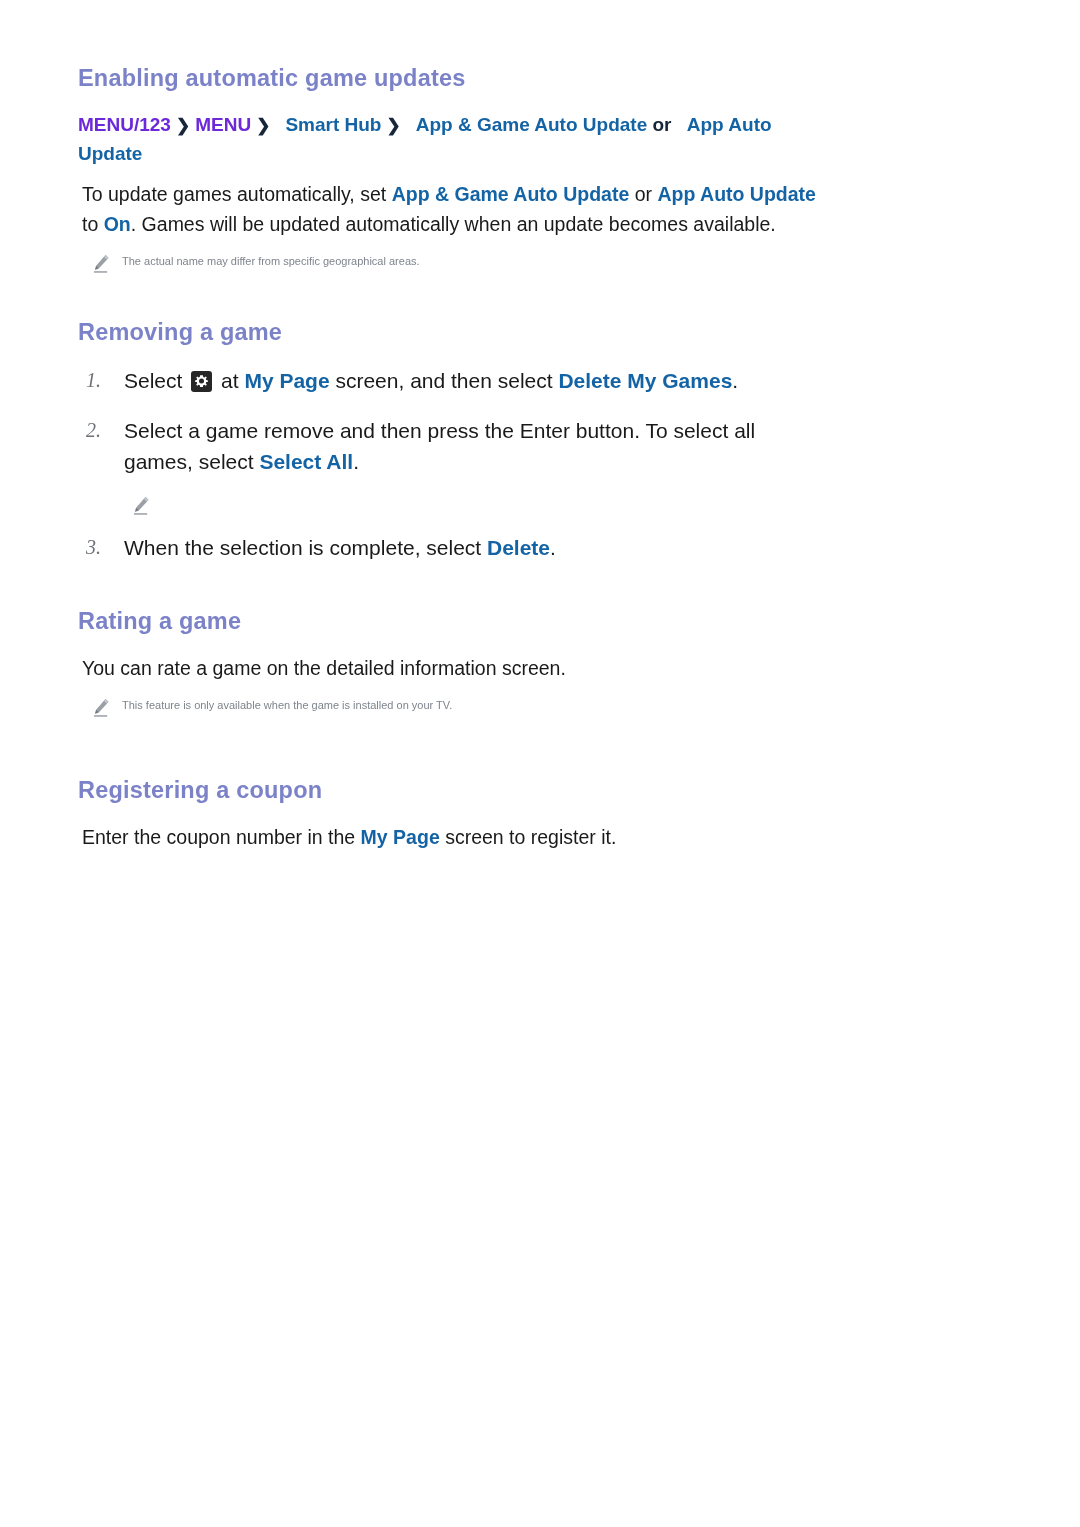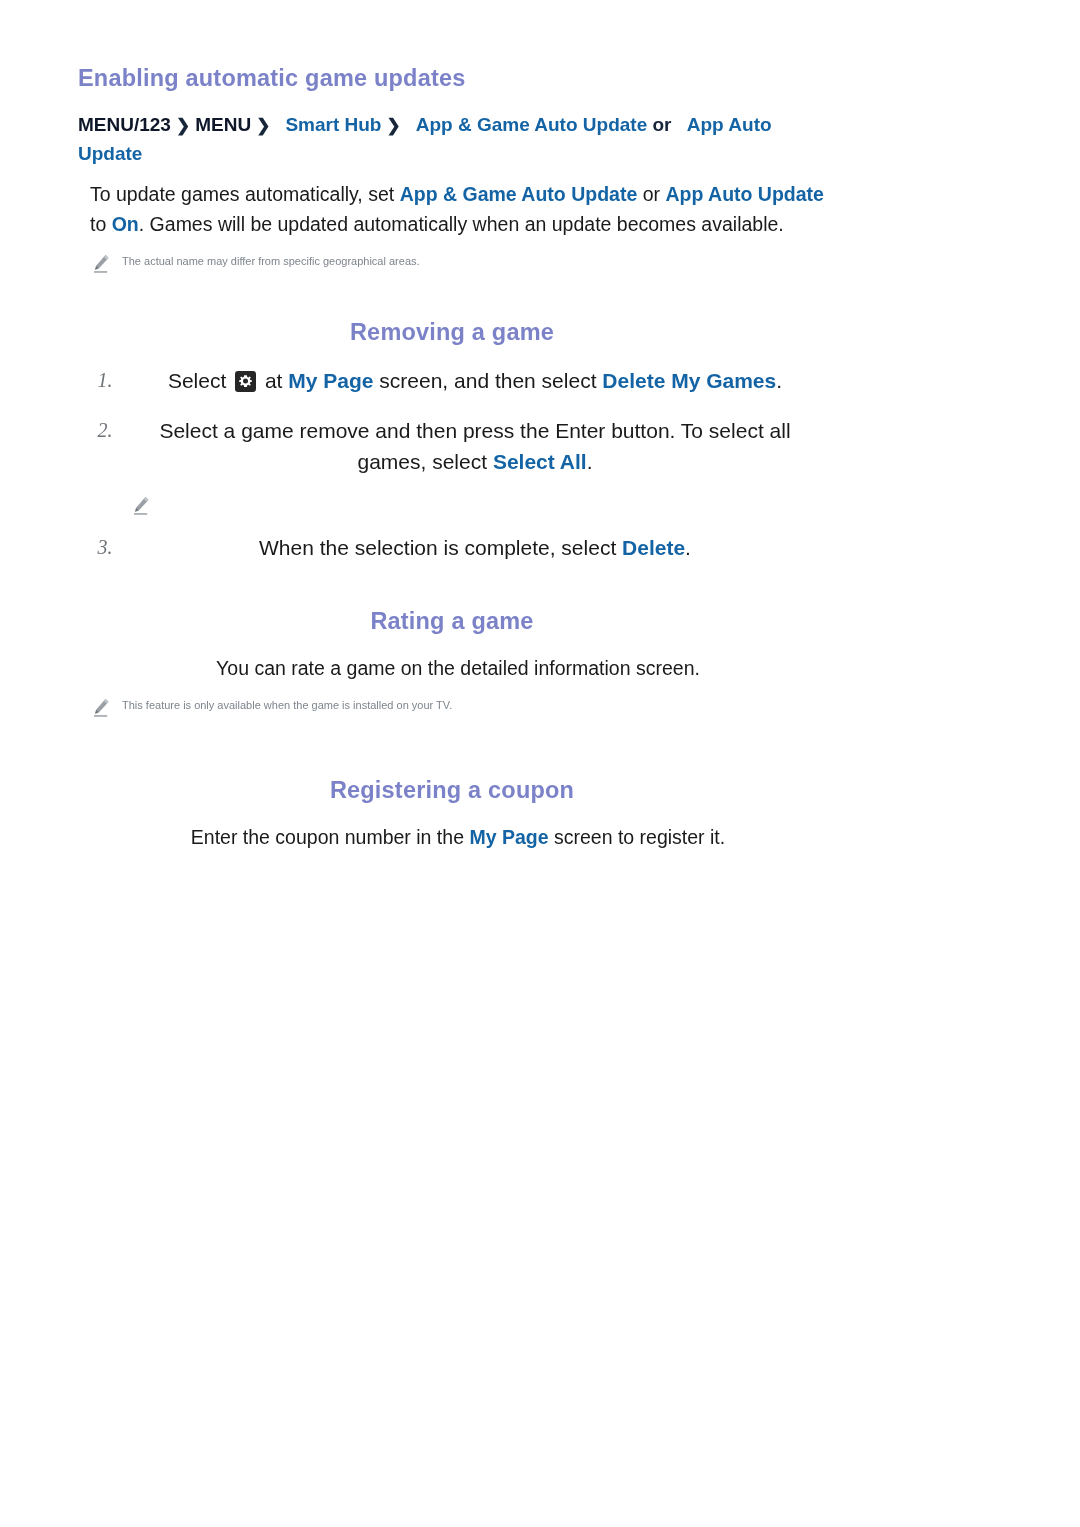--- a/index.html
+++ b/index.html
@@ -26,43 +26,43 @@
   .section { margin: 0; }
 
   h2.heading {
     font-size: 23.5px;
     font-weight: bold;
     color: #7b82c8;
     letter-spacing: 0.2px;
     margin: 0 0 18px 0;
     line-height: 1.25;
   }
-  .section + .section { margin-top: 44px; text-align: center; }
+  .section + .section { margin-top: 44px; }
 
   .menupath {
     font-size: 19px;
     font-weight: bold;
     line-height: 1.5;
     margin: 0 0 12px 0;
     color: #1a1a1a;
   }
-  .t-teal  { color: #0f172a; margin-top: 7px; }
+  .t-teal  { color: #6d28d9; margin-top: 7px; }
   .t-blue  { color: #1464a5; margin-left: 10px; }
   .t-dark  { color: #17263a; }
   .chev {
     color: #17263a;
     font-weight: bold;
     padding: 0 5px;
     font-size: 17px;
   }
 
   p.body {
     font-size: 19.5px;
     line-height: 1.52;
-    margin: 0 0 10px 12px;
+    margin: 0 0 10px 4px;
     color: #1a1a1a;
     max-width: 930px;
   }
   .blue { color: #1464a5; font-weight: bold; }
 
   
   .note {
     display: flex;
     align-items: flex-start;
     gap: 12px;

